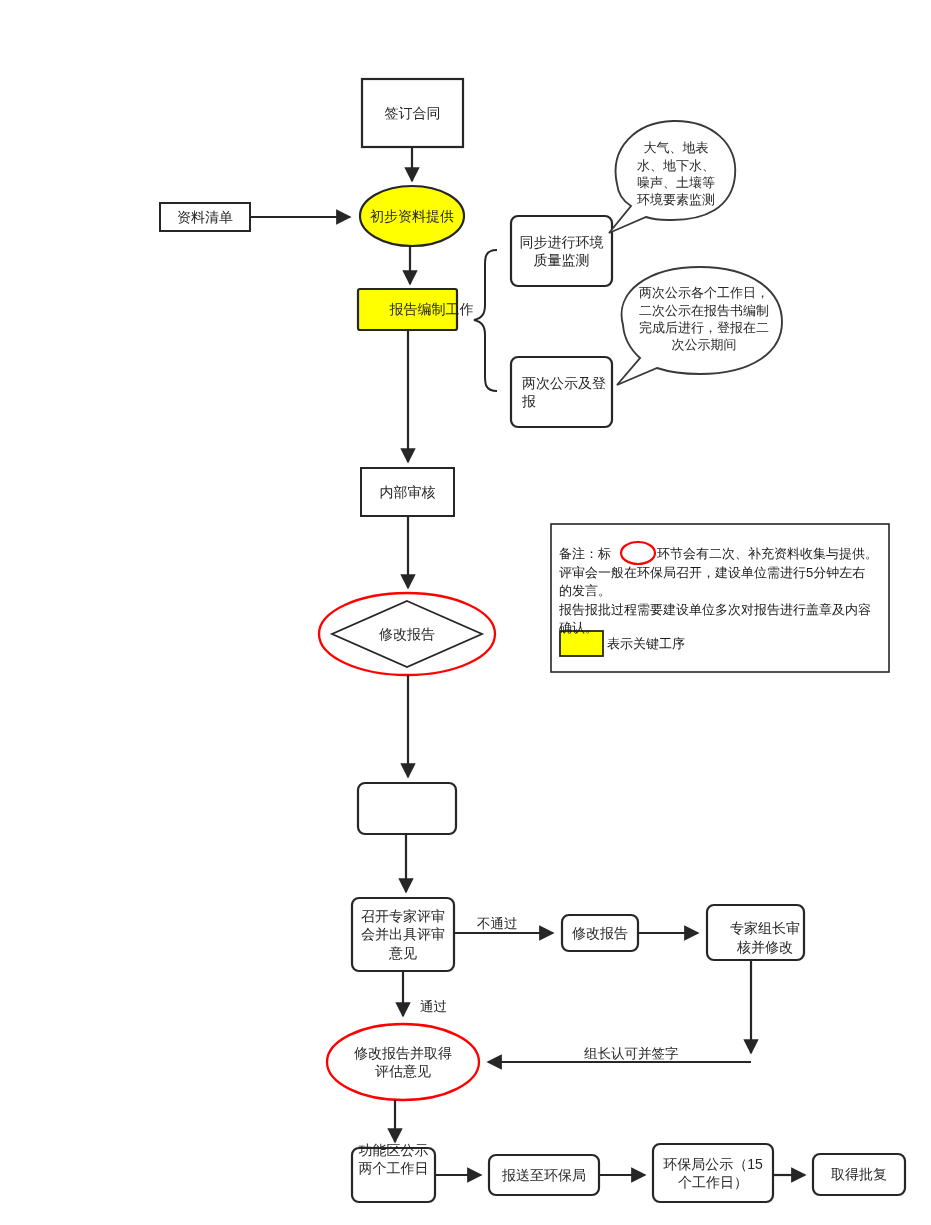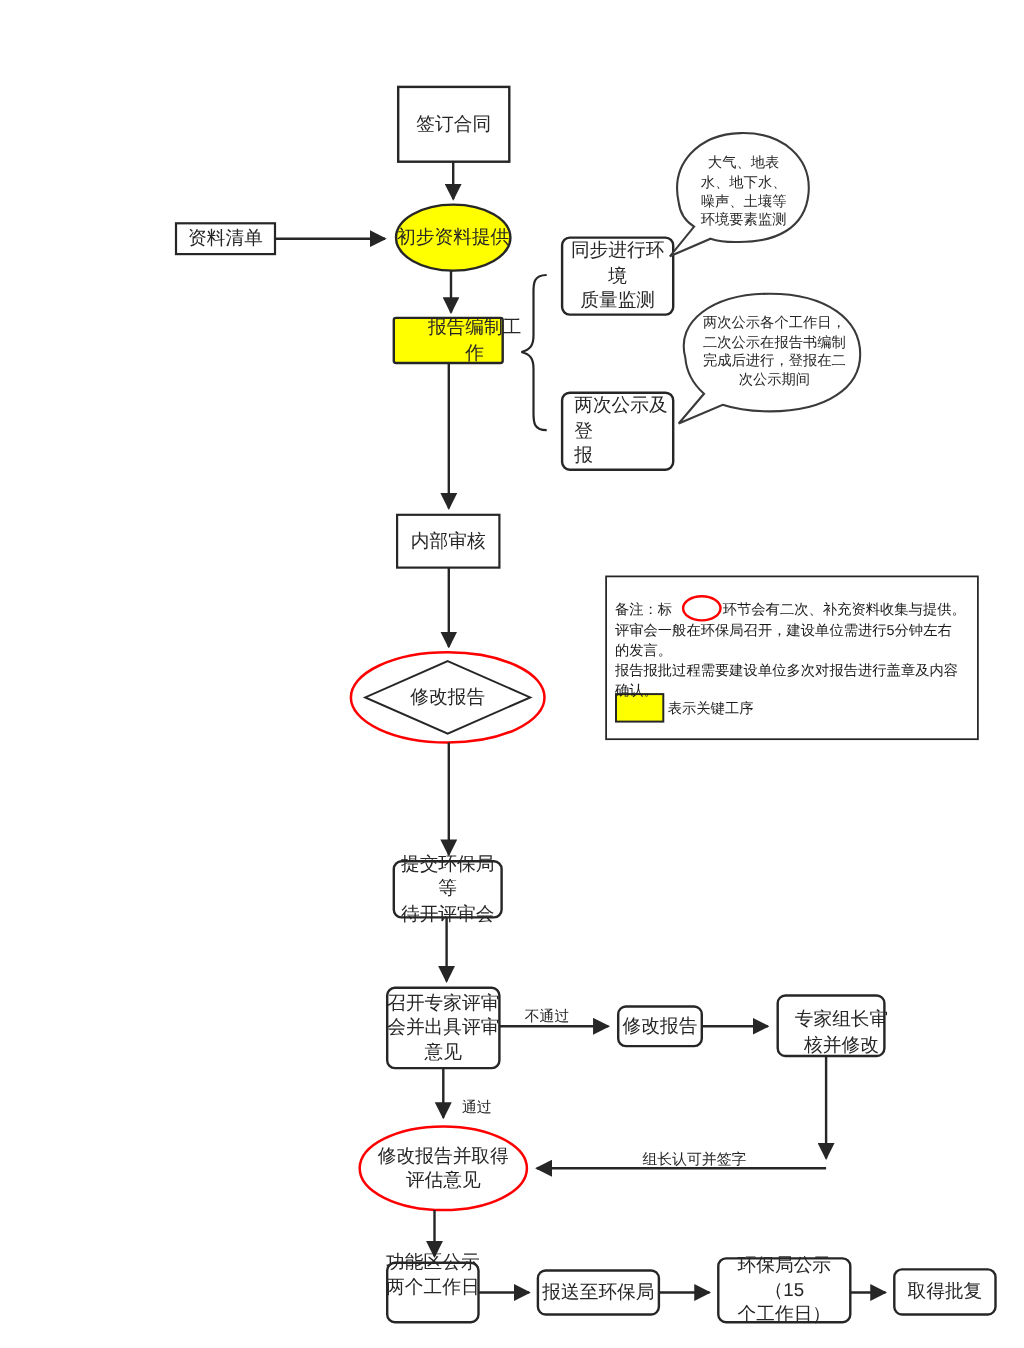--- a/index.html
+++ b/index.html
@@ -25,21 +25,21 @@
     width: 931px;
     height: 1225px;
   }
   .node-text {
     position: absolute;
     display: flex;
     align-items: center;
     justify-content: center;
     text-align: center;
     color: #262626;
-    font-size: 17px;
+    font-size: 14px;
     line-height: 1.32;
     white-space: pre-line;
     pointer-events: none;
   }
   .edge-label {
     position: absolute;
     color: #262626;
     font-size: 13.5px;
     line-height: 1.2;
     white-space: pre;
@@ -182,22 +182,20 @@
   <div class="node-text" style="left:511px; top:216px; width:101px; height:70px;">同步进行环境
 质量监测</div>
 
   <div class="node-text" style="left:516px; top:357px; width:96px; height:70px; justify-content:flex-start; text-align:left; padding-left:6px; box-sizing:border-box;">两次公示及登
 报</div>
 
   <div class="node-text" style="left:361px; top:468px; width:93px; height:48px;">内部审核</div>
 
   <div class="node-text" style="left:357px; top:614px; width:100px; height:40px;">修改报告</div>
 
-  <div class="node-text" style="left:358px; top:783px; width:98px; height:51px;">提交环保局等
-待开评审会</div>
 
   <div class="node-text" style="left:352px; top:898px; width:102px; height:73px;">召开专家评审
 会并出具评审
 意见</div>
 
   <div class="node-text" style="left:562px; top:915px; width:76px; height:36px;">修改报告</div>
 
   <div class="node-text" style="left:707px; top:911px; width:116px; height:55px;font-family:Liberation Serif, serif;">专家组长审
 核并修改</div>
 

